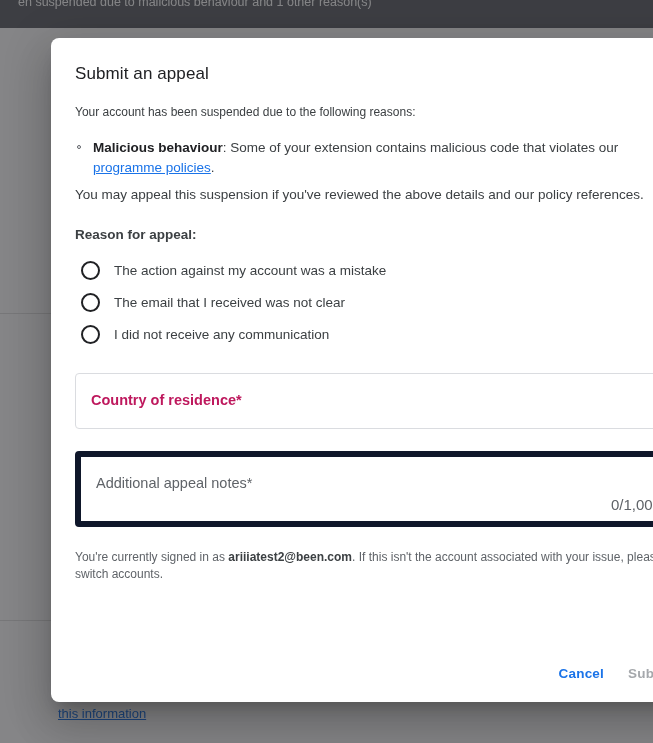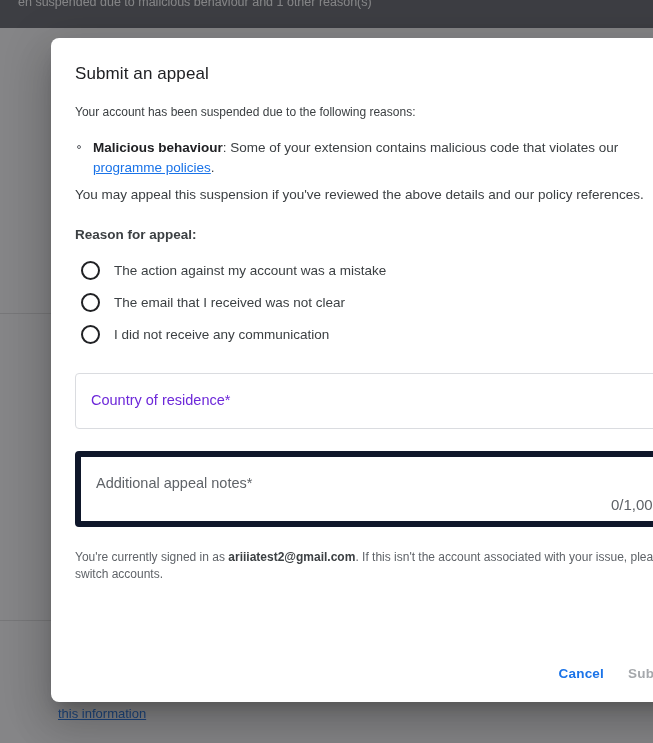--- a/index.html
+++ b/index.html
@@ -175,21 +175,22 @@
     border: 1px solid #dadce0;
     border-radius: 4px;
     box-sizing: border-box;
     cursor: pointer;
   }
   .select-placeholder {
     position: absolute;
     left: 15px;
     top: 18px;
     font-size: 14.5px;
-    color: #6d28d9;
+    color: #be185d;
+    font-weight: bold;
   }
   .select-arrow {
     position: absolute;
     right: 14px;
     top: 25px;
     width: 0;
     height: 0;
     border-left: 5px solid transparent;
     border-right: 5px solid transparent;
     border-top: 5px solid #5f6368;
@@ -308,21 +309,21 @@
       <span class="select-placeholder">Country of residence*</span>
       <span class="select-arrow"></span>
     </div>
 
     <div class="textarea-box">
       <span class="textarea-placeholder">Additional appeal notes*</span>
       <span class="char-counter">0/1,000</span>
     </div>
 
     <div class="account-line">
-      <span>You're currently signed in as </span><span class="account-email">ariiiatest2@gmail.com</span><span>. If this isn't the account associated with your issue, please switch accounts.</span>
+      <span>You're currently signed in as </span><span class="account-email">ariiiatest2@been.com</span><span>. If this isn't the account associated with your issue, please switch accounts.</span>
     </div>
 
   </div>
 
   <div class="actions">
     <button class="btn btn-cancel">Cancel</button>
     <button class="btn btn-submit">Submit</button>
   </div>
 
 </div>

